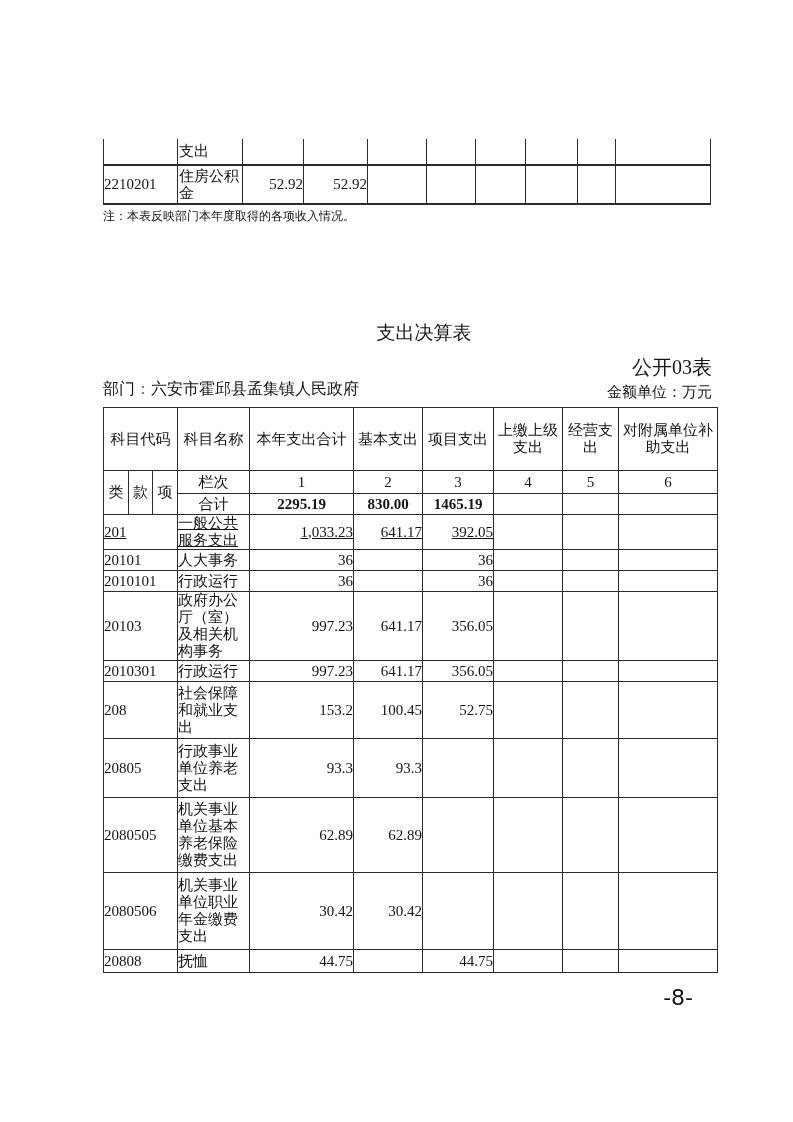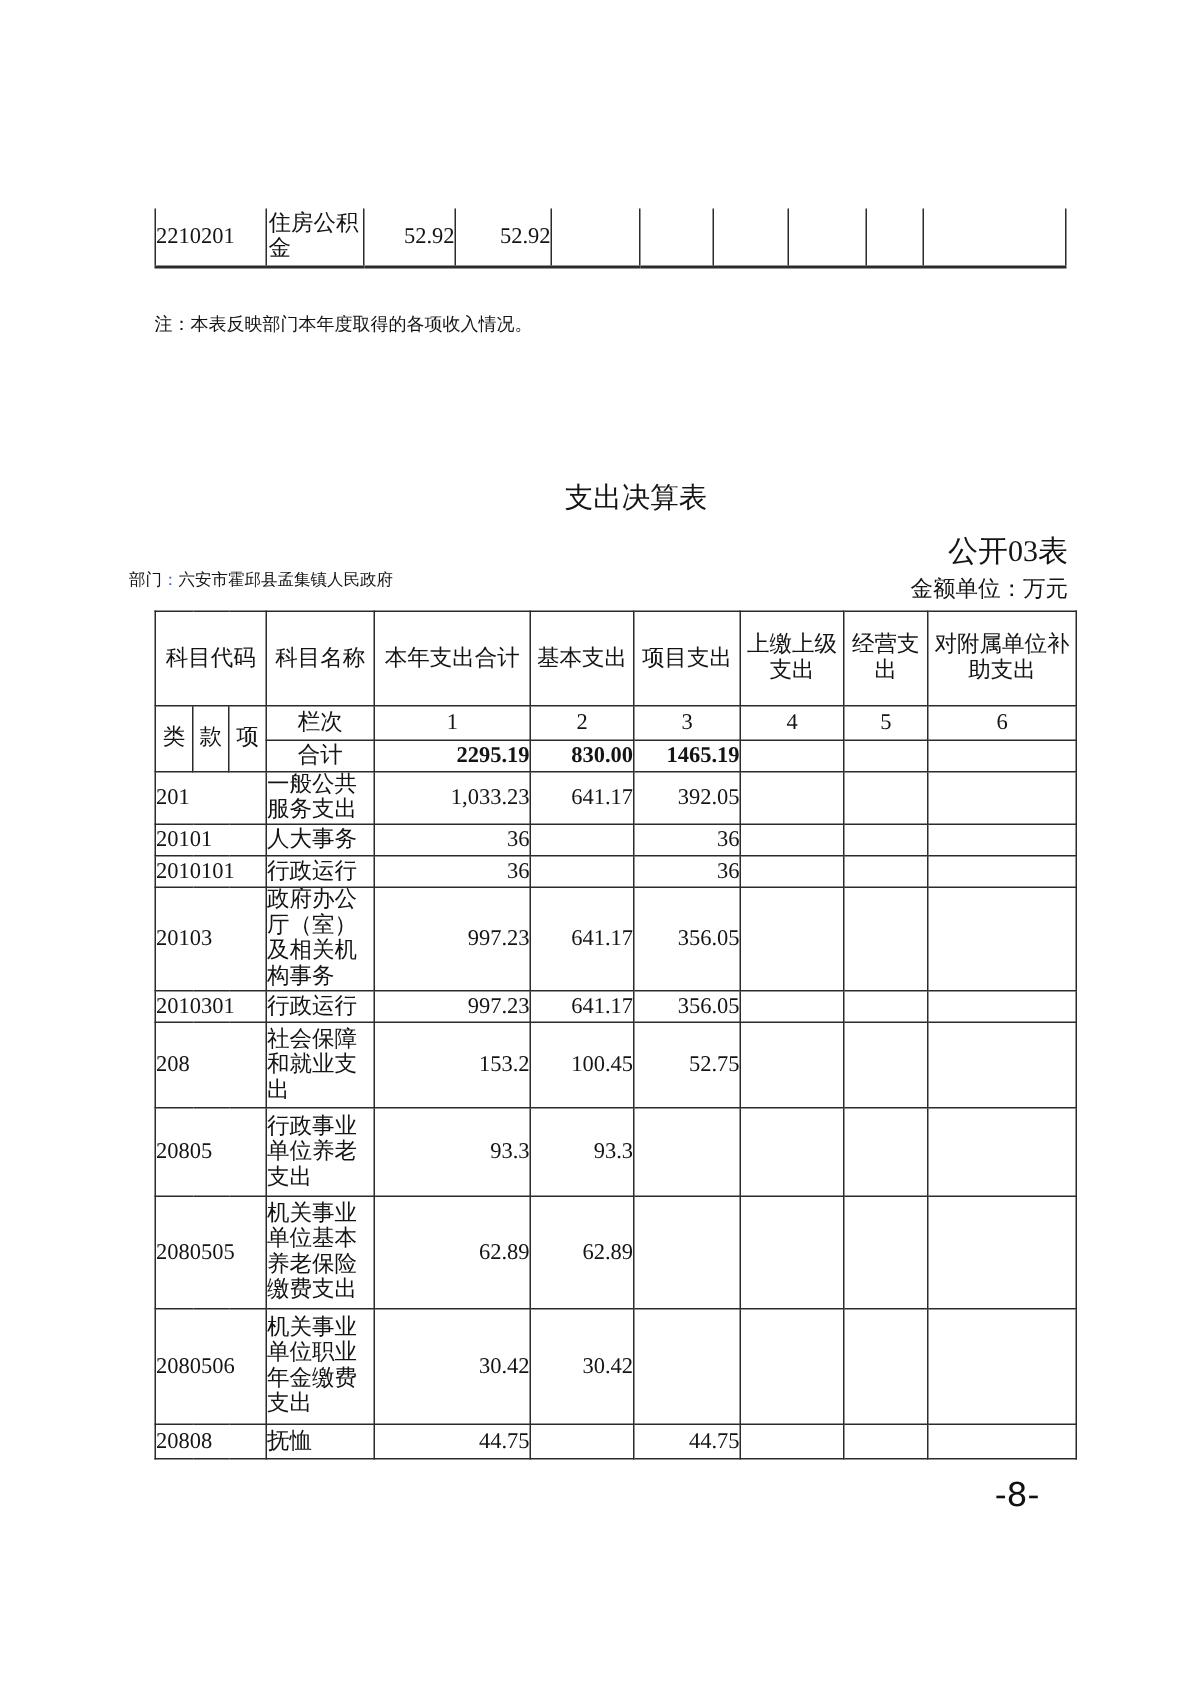--- a/index.html
+++ b/index.html
@@ -10,48 +10,48 @@
   }
   table.t { border-collapse:collapse; table-layout:fixed; }
   table.t td {
     border:1.5px solid #2b2b2b; padding:0; font-size:15px; line-height:17px;
     vertical-align:middle; overflow:hidden; word-break:break-all;
   }
   .c    { text-align:center; }
   .num  { text-align:right; padding-right:2px; }
   .code { text-align:left;  padding-left:2px; }
   .name { text-align:left;  padding-left:2px; }
-  .bold { font-weight:700; }
+  .bold { font-weight:700;text-align:center; }
 
   
   .top-table { position:absolute; left:103px; top:139px; width:607px; }
   .top-table tr:first-child td { border-top:none; }
   .top-table td.name { padding-left:1px; }
   .top-table tr.rA td { border-bottom-width:2px; }
   .top-table tr.rB td { border-bottom-width:2px; }
   .rA { height:26px; }
   .rB { height:39px; }
   .top-table tr.rA td.name { vertical-align:middle; }
 
   .note { position:absolute; left:103px; top:208px; font-size:12px; line-height:17px; }
 
   .title { position:absolute; left:103px; width:642px; top:319px; text-align:center;
            font-size:19px; line-height:28px; }
   .tlabel { position:absolute; right:81px; top:354px; font-size:20px; }
-  .dept   { position:absolute; left:86px; top:379px; font-size:11px; }
+  .dept   { position:absolute; left:103px; top:379px; font-size:16px; }
   .dept .bluecolon { color:#3a5bd9; }
   .unit   { position:absolute; right:81px; top:383px; font-size:15px; }
 
   .main-table { position:absolute; left:103px; top:407px; width:614px; }
   .hr1 { height:63px; }
   .hr2 { height:23px; }
   .hr3 { height:21px; }
   .rh21 { height:21px; }
   .rh23 { height:23px;margin-left:32px; }
-  .rh43 { height:33px; }
+  .rh43 { height:33px;text-decoration:underline; }
   .rh57 { height:57px; }
   .rh59 { height:59px; }
   .rh66 { height:66px; }
   .rh75 { height:75px; }
   .rh77 { height:77px; }
 
   .pagenum { position:absolute; right:100px; top:985px; font-size:22px; line-height:26px;
              font-family:"DejaVu Sans","Liberation Sans",sans-serif; color:#111; }
 </style>
 </head>
@@ -66,20 +66,32 @@
         <col style="width:61px">
         <col style="width:64px">
         <col style="width:59px">
       <col style="width:49px">
         <col style="width:50px">
         <col style="width:52px">
         <col style="width:38px">
         <col style="width:95px">
     </colgroup>
     <tbody>
+        <tr class="rA">
+      <td class="code"></td>
+      <td class="name">支出</td>
+      <td class="num"></td>
+      <td class="num"></td>
+      <td class="num"></td>
+      <td class="num"></td>
+      <td class="num"></td>
+      <td class="num"></td>
+      <td class="num"></td>
+      <td class="num"></td>
+    </tr>
     <tr class="rB">
       <td class="code">2210201</td>
       <td class="name">住房公积金</td>
       <td class="num">52.92</td>
       <td class="num">52.92</td>
       <td class="num"></td>
       <td class="num"></td>
       <td class="num"></td>
       <td class="num"></td>
       <td class="num"></td>

